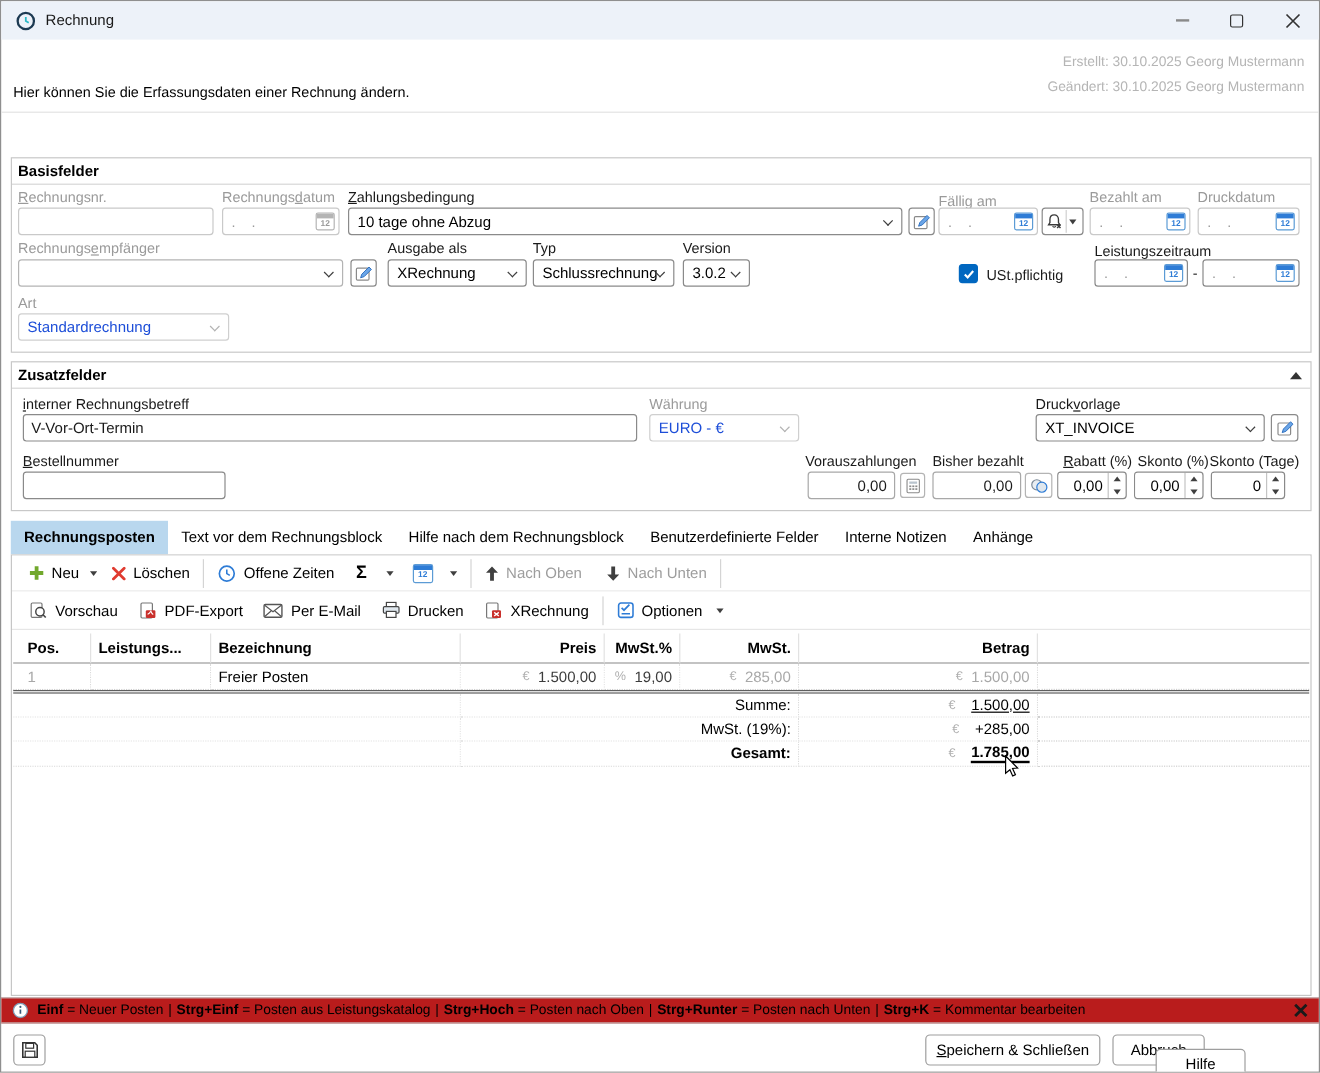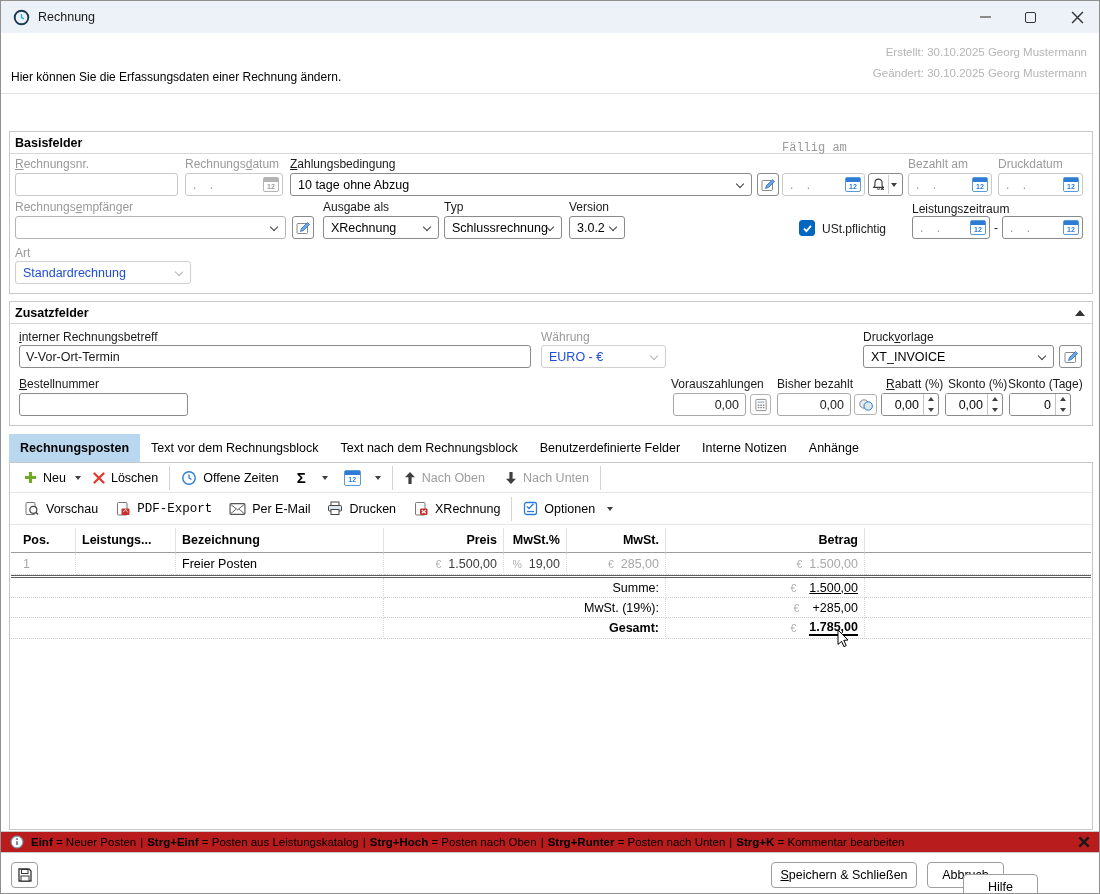--- a/index.html
+++ b/index.html
@@ -143,21 +143,21 @@
   <div class="hr1"></div>
 
 
   <div class="gbox" style="left:8px;top:130px;width:1084px;height:163px;"></div>
   <div class="gb-title" style="left:14px;top:135px;">Basisfelder</div>
   <div class="gb-line" style="left:9px;top:152px;width:1082px;"></div>
 
   <div class="lbl dis" style="left:14px;top:156px;"><u>R</u>echnungsnr.</div>
   <div class="lbl dis" style="left:184px;top:156px;">Rechnungs<u>d</u>atum</div>
   <div class="lbl" style="left:289px;top:156px;"><u>Z</u>ahlungsbedingung</div>
-  <div class="lbl dis" style="left:781px;top:140px;font-family:Liberation Mono, monospace;">Fällig am</div>
+  <div class="lbl dis" style="left:781px;top:160px;">Fällig am</div>
   <div class="lbl dis" style="left:907px;top:156px;">Bezahlt am</div>
   <div class="lbl dis" style="left:997px;top:156px;">Druckdatum</div>
 
   <input class="fld lite" style="left: 14px; top: 172px; width: 163px;">
   <div class="date lite" style="left:184px;top:172px;width:98px;">
     <span class="dots">. .</span>
     <span class="cal gray"></span>
   </div>
   <div class="sel" style="left:289px;top:172px;width:462px;">
     <span>10 tage ohne Abzug</span>
@@ -325,21 +325,21 @@
         </div>
         <div>
           <span class="tri-dn"></span>
         </div>
       </div>
   </div>
 
   <div class="tabs">
     <div class="tab active">Rechnungsposten</div>
     <div class="tab">Text vor dem Rechnungsblock</div>
-    <div class="tab">Text nach dem Rechnungsblock</div>
+    <div class="tab">Hilfe nach dem Rechnungsblock</div>
     <div class="tab">Benutzerdefinierte Felder</div>
     <div class="tab">Interne Notizen</div>
     <div class="tab">Anhänge</div>
   </div>
 
   <div class="cbox"></div>
 
   <div class="tb tb1">
     <div class="titem">
       <svg width="13" height="13" viewBox="0 0 14 14">
@@ -388,21 +388,21 @@
 
   <div class="tb tb2">
     <div class="titem">
       <svg width="16" height="16" viewBox="0 0 16 16">
           <rect x="2" y="1.5" width="9" height="12" rx="1" fill="#fff" stroke="#777"></rect>
           <circle cx="9.3" cy="8.8" r="3.5" fill="#fff" stroke="#444" stroke-width="1.2"></circle>
           <path d="M11.8 11.3l2.3 2.3" stroke="#444" stroke-width="1.4"></path>
         </svg>
       <span>Vorschau</span>
     </div>
-    <div class="titem" style="margin-left:5px;font-family:Liberation Mono, monospace;">
+    <div class="titem" style="margin-left:5px;">
       <svg width="16" height="16" viewBox="0 0 16 16">
           <rect x="2.5" y="1.5" width="9.5" height="12.5" rx="1" fill="#fff" stroke="#777"></rect>
           <rect x="6.5" y="7.5" width="8" height="6.5" rx="1" fill="#c9302c"></rect>
           <path d="M8 10.8c1-.3 2.3-1.8 2.7-2.5.3 1 .9 2.2 2 2.7" fill="none" stroke="#fff" stroke-width="0.9"></path>
         </svg>
       <span>PDF-Export</span>
     </div>
     <div class="titem" style="margin-left:5px;">
       <svg width="17" height="14" viewBox="0 0 16 13">
           <rect x="1" y="1.5" width="14" height="10" rx="1" fill="#fff" stroke="#555" stroke-width="1.1"></rect>

